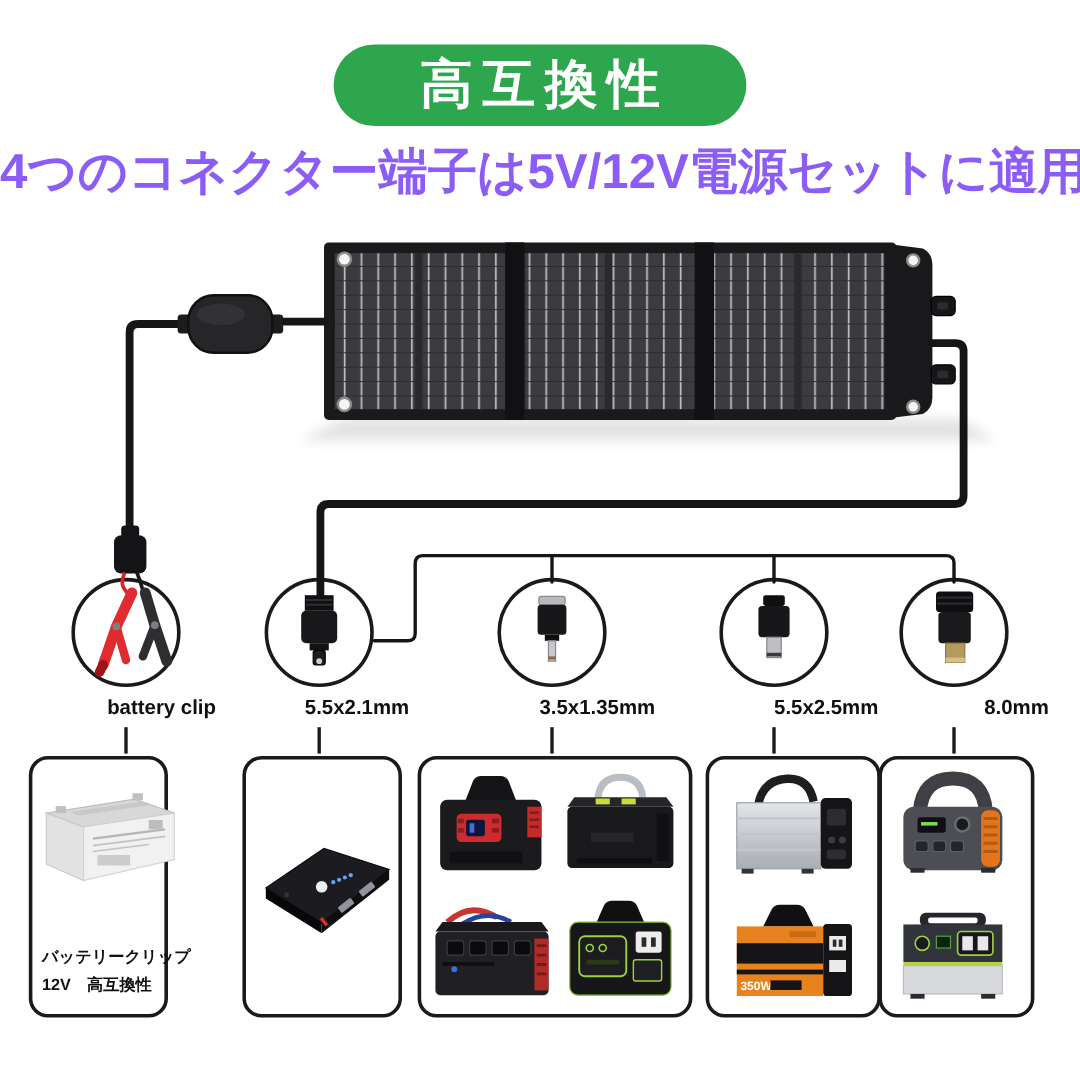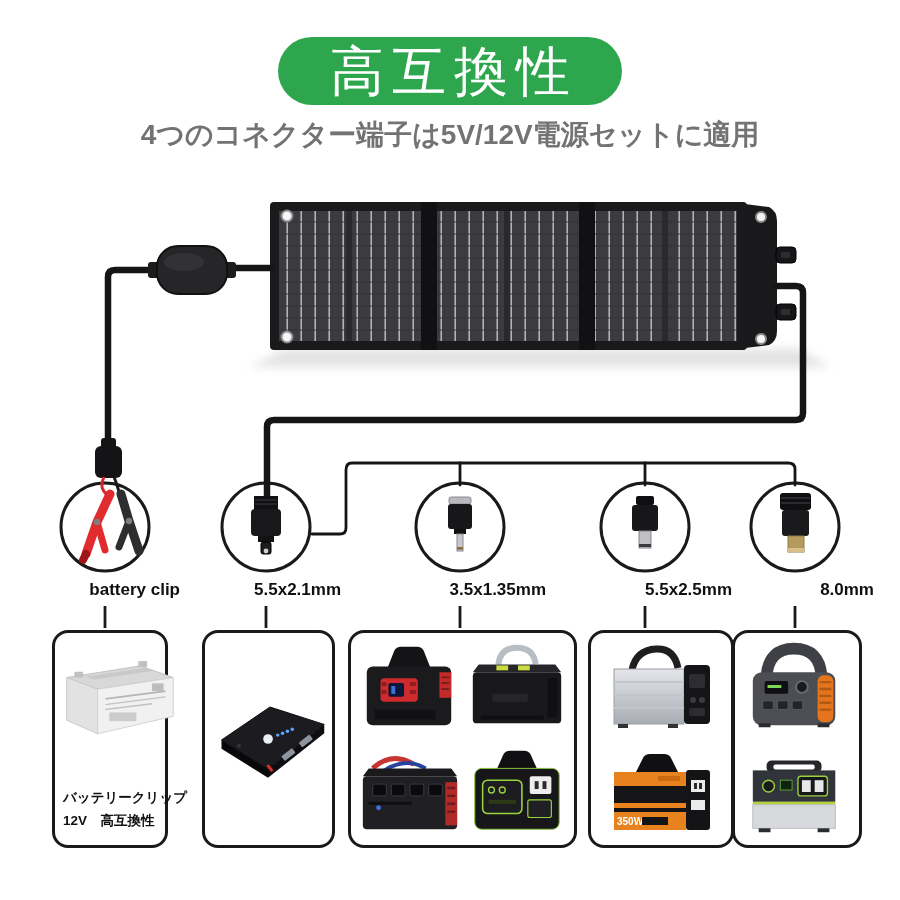--- a/index.html
+++ b/index.html
@@ -5,37 +5,37 @@
   html,body{margin:0;padding:0;background:#fff;}
   .stage{
     position:relative;width:900px;height:900px;background:#ffffff;overflow:hidden;
     font-family:"Liberation Sans",sans-serif;
   }
   .banner{
     position:absolute;left:278px;top:37px;width:344px;height:68px;border-radius:34px;
     background:#2EA64D;display:flex;align-items:center;justify-content:center;
   }
   .banner-text{
-    color:#ffffff;font-size:54px;font-weight:normal;letter-spacing:8px;padding-left:8px;
+    color:#ffffff;font-size:44px;font-weight:bold;letter-spacing:8px;padding-left:8px;
     line-height:1;
   }
   .subtitle{
     position:absolute;left:0;top:116px;width:900px;text-align:center;
-    font-size:28px;font-weight:bold;color:#737373;white-space:nowrap;
+    font-size:41px;font-weight:bold;color:#8b5cf6;white-space:nowrap;
   }
   .diagram{position:absolute;left:0;top:0;}
   .conn-label{
     position:absolute;top:580px;width:150px;text-align:right;
     font-size:17px;font-weight:bold;color:#101012;
   }
   .box{
     position:absolute;top:630px;height:218px;border:3px solid #1a1a1a;border-radius:16px;
     background:#ffffff;box-sizing:border-box;
   }
-  .box1{left:52px;width:116px;}
+  .box1{left:24px;width:116px;}
   .box2{left:202px;width:133px;display:flex;align-items:center;justify-content:center;}
   .box3{left:348px;width:229px;display:grid;grid-template-columns:1fr 1fr;grid-template-rows:1fr 1fr;align-items:center;justify-items:center;padding:4px;}
   .box4{left:588px;width:146px;display:flex;flex-direction:column;align-items:center;justify-content:space-evenly;}
   .box5{left:732px;width:130px;display:flex;flex-direction:column;align-items:center;justify-content:space-evenly;}
   .battery-art{display:block;margin:14px auto 0 auto;}
   .bat-caption{
     position:absolute;left:8px;right:4px;bottom:12px;
     font-size:13.5px;font-weight:bold;color:#101012;line-height:1.7;white-space:nowrap;
   }
   svg text{font-family:"Liberation Sans",sans-serif;}

